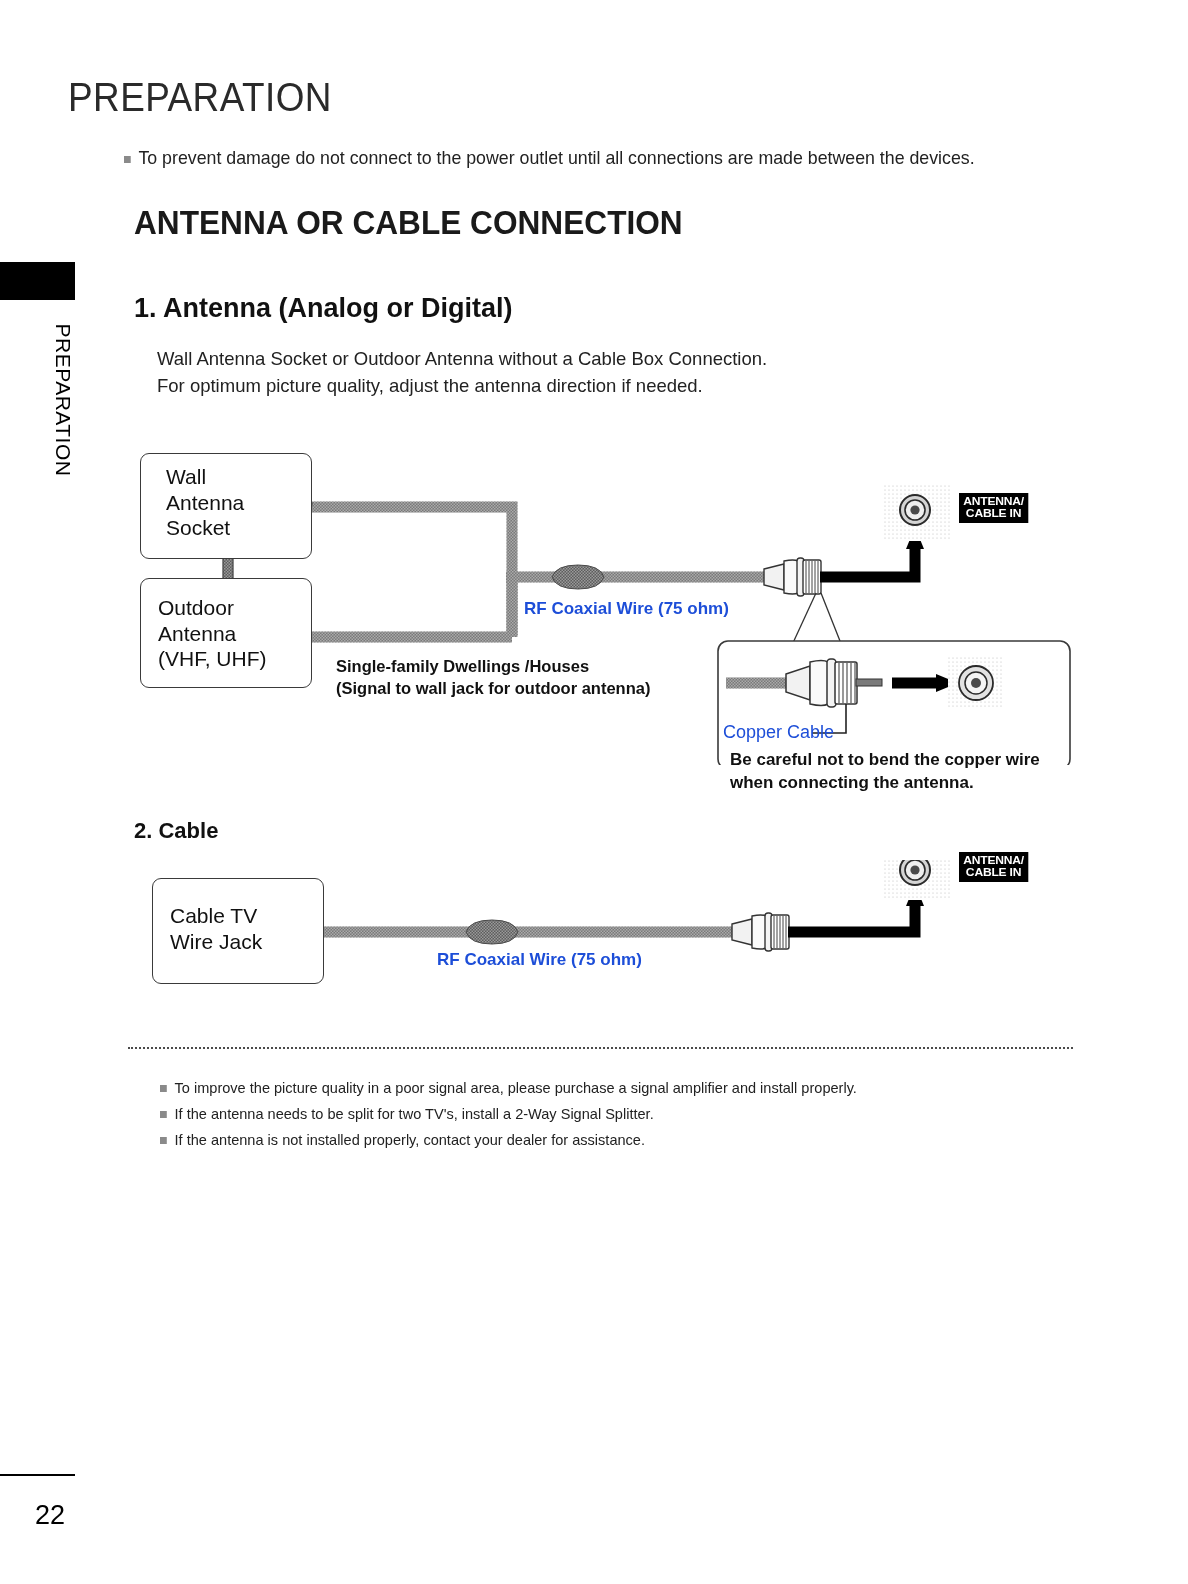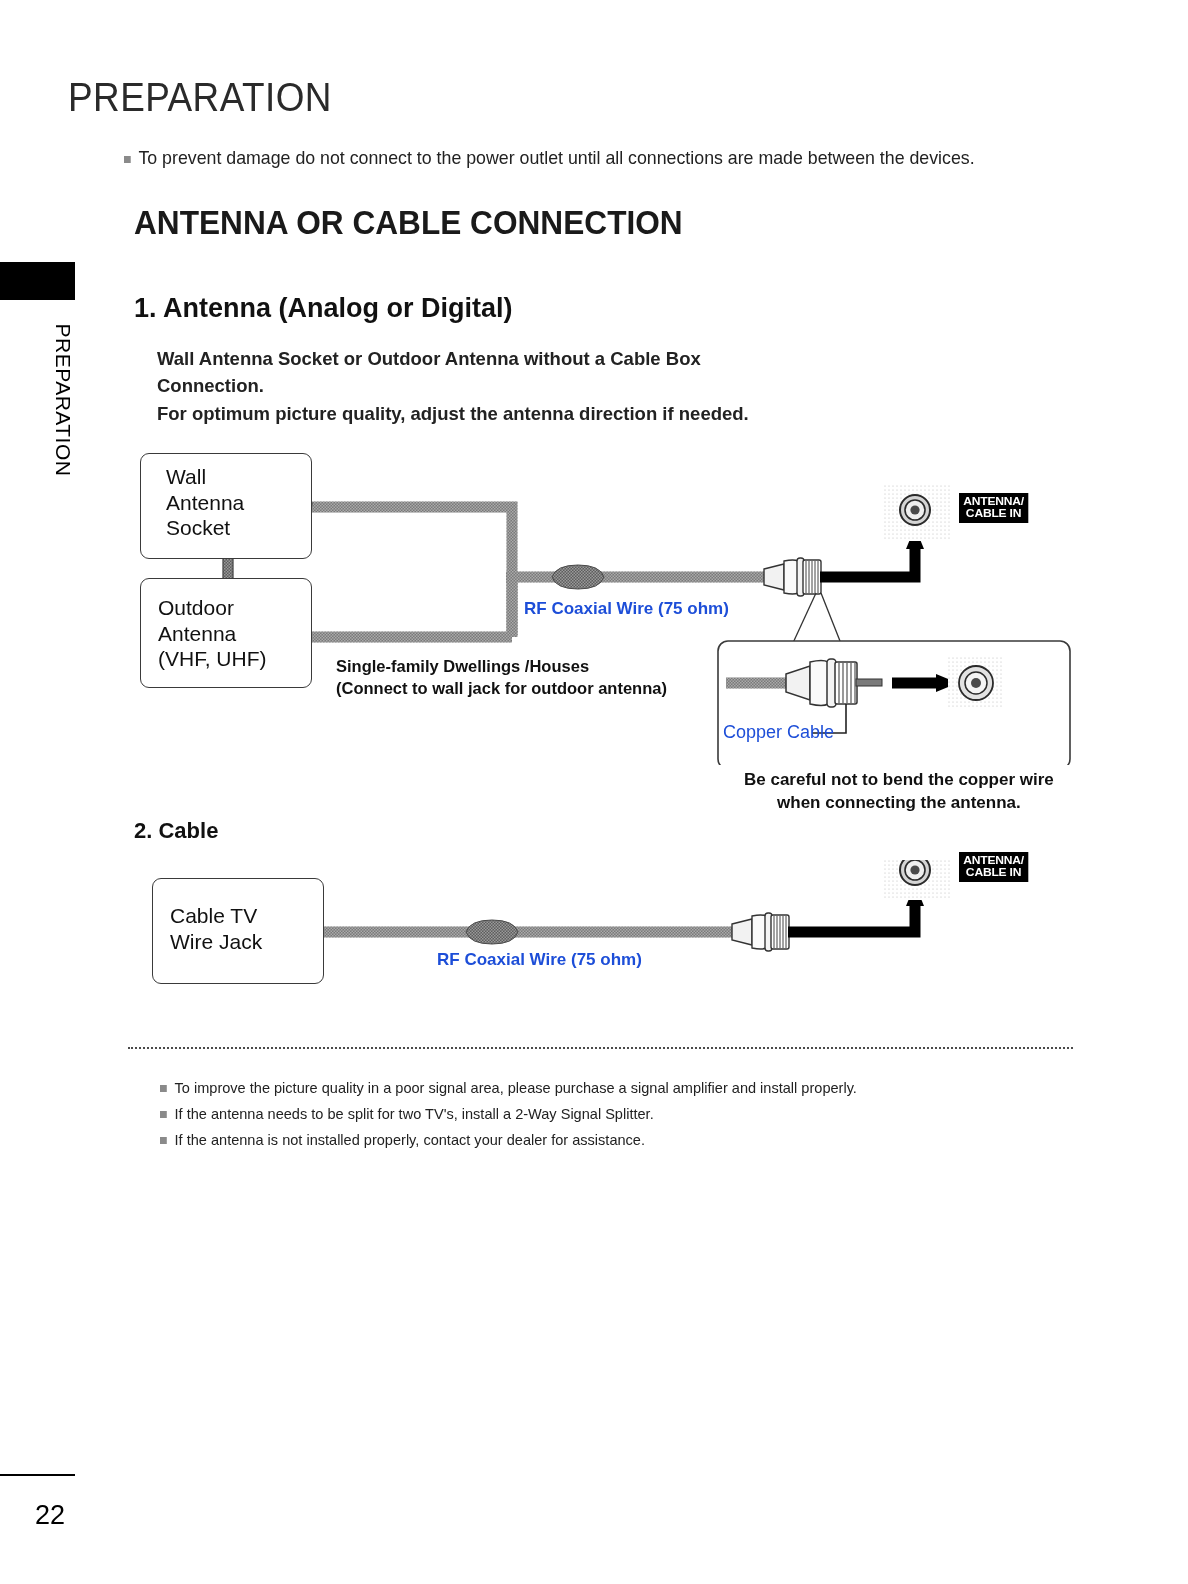--- a/index.html
+++ b/index.html
@@ -97,21 +97,20 @@
     color: #111;
   }
   #sub1-body {
     position: absolute;
     left: 157px;
     top: 345px;
     width: 620px;
     font-size: 18.5px;
     line-height: 1.48;
     color: #222;
-    font-weight: bold;
   }
 
   
   #sub2-title {
     position: absolute;
     left: 134px;
     top: 818px;
     font-size: 22px;
     font-weight: 700;
     color: #111;
@@ -372,30 +371,30 @@
   <div class="dbox-label" style="left:18px; top:19px;margin-left:8px;">Wall
 Antenna
 Socket</div>
 
   <div class="dbox" style="left:0px; top:133px; width:172px; height:110px;"></div>
   <div class="dbox-label" style="left:18px; top:150px;">Outdoor
 Antenna
 (VHF, UHF)</div>
 
   <div class="diagram-caption" style="left:196px; top:211px;">Single-family Dwellings /Houses
-(Connect to wall jack for outdoor antenna)</div>
+(Signal to wall jack for outdoor antenna)</div>
 
   <div class="wire-label" style="left:384px; top:154px;">RF Coaxial Wire (75 ohm)</div>
 
   <div class="port-label" style="left:819px; top:48px;">ANTENNA/
 CABLE IN</div>
 
   <div class="wire-label" style="left:583px; top:277px; font-size:18px; font-weight:400;">Copper Cable</div>
 
-  <div class="note-text" style="left:604px; top:258px; top:253px; margin-top:70px;text-align:center;">Be careful not to bend the copper wire
+  <div class="note-text" style="left:590px; top:258px; top:253px; margin-top:50px;">Be careful not to bend the copper wire
 when connecting the antenna.</div>
 </div>
 
 <div id="sub2-title">2. Cable</div>
 
 <div id="diagram2">
   <svg width="940" height="130" viewBox="0 0 940 130" style="position:absolute;left:0;top:0;">
     <defs>
       <pattern id="hatch2" width="3" height="3" patternUnits="userSpaceOnUse">
         <rect width="3" height="3" fill="#8d8d8d"></rect>

